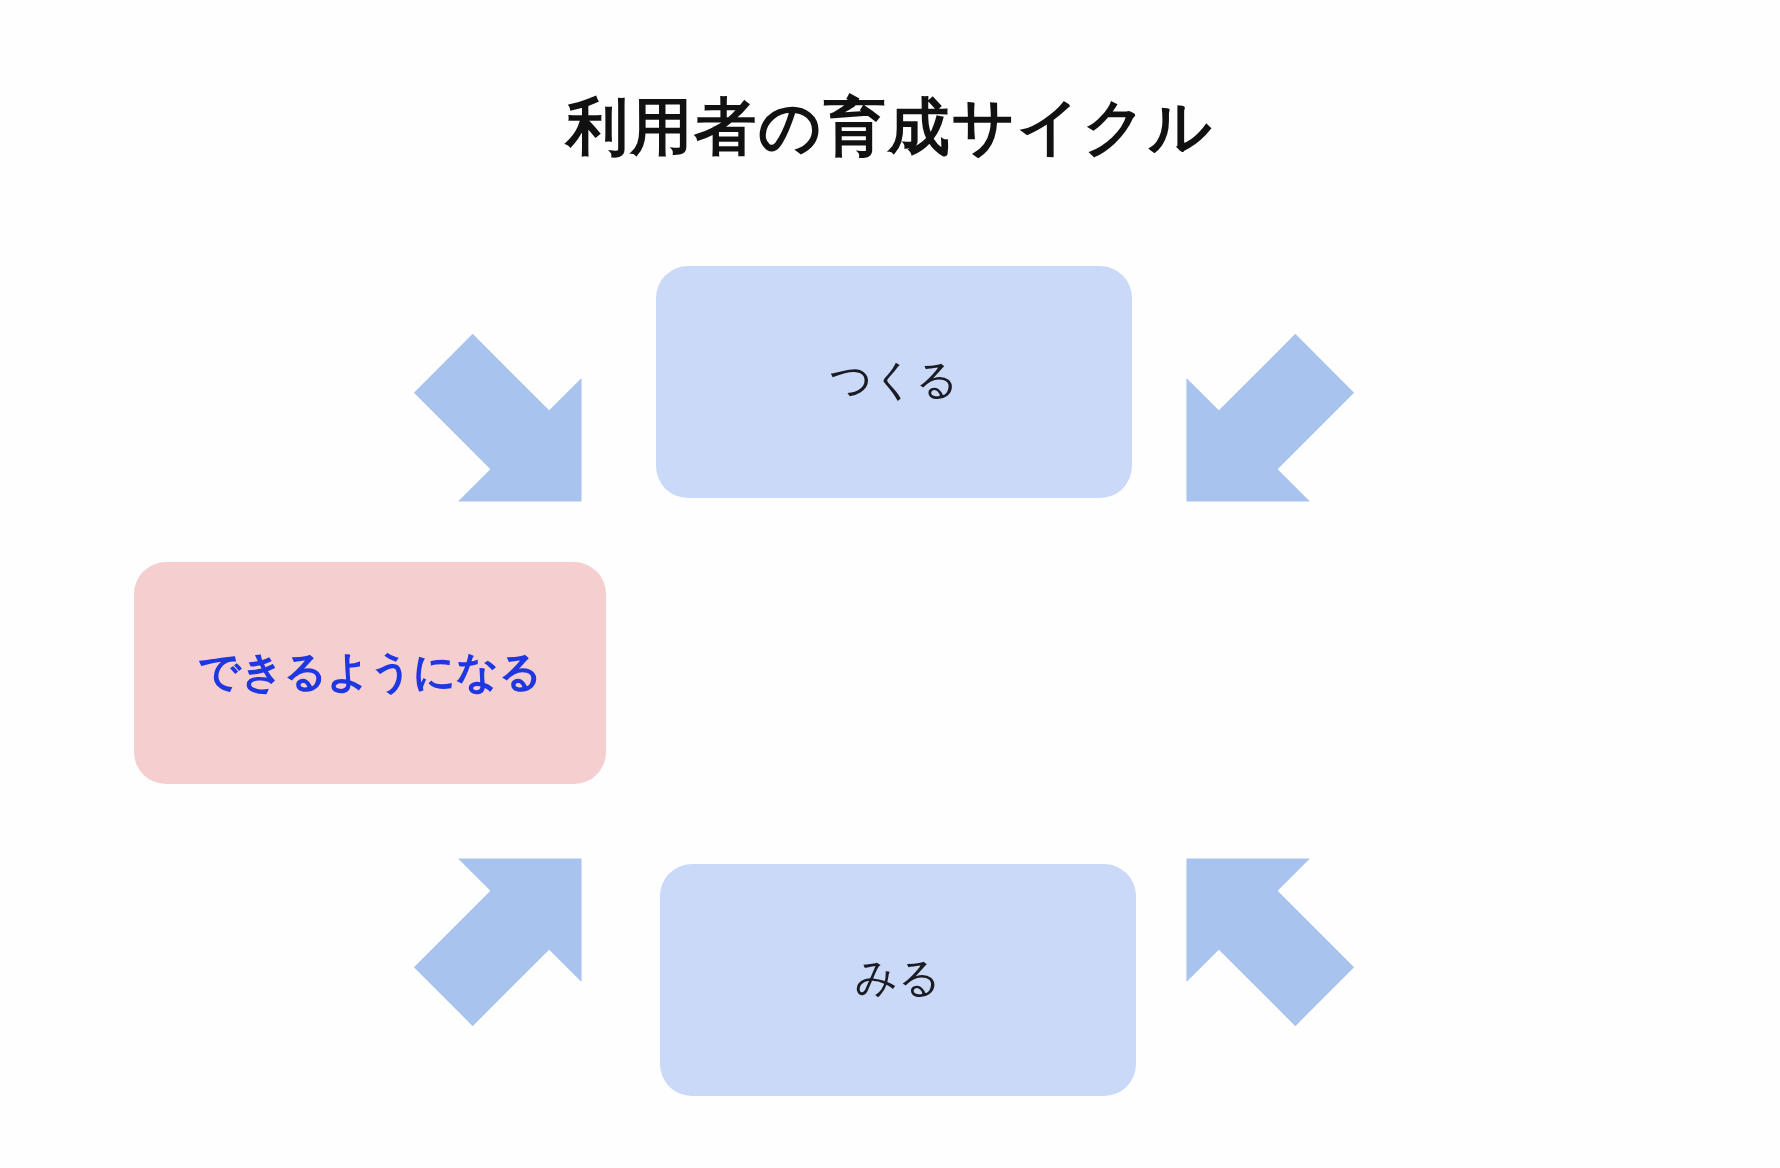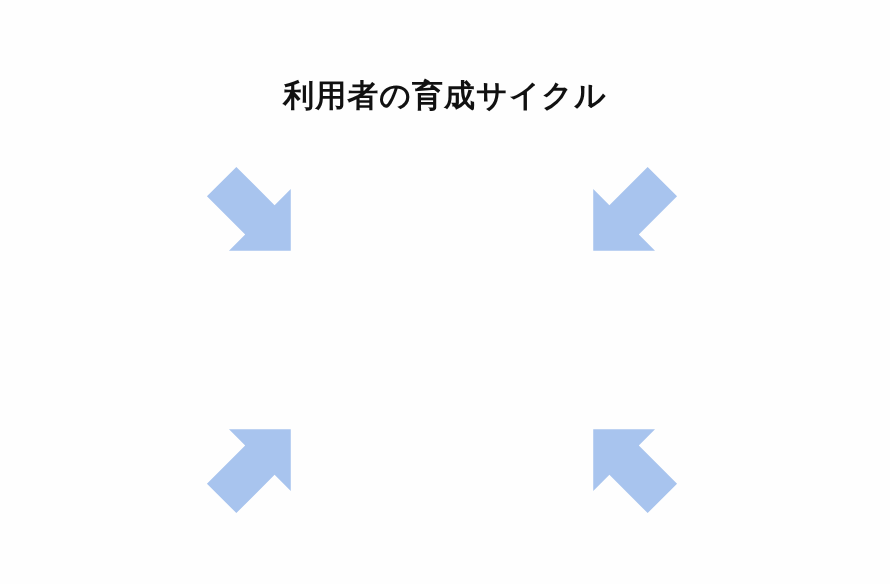--- a/index.html
+++ b/index.html
@@ -28,21 +28,20 @@
     left: 0;
     top: 44px;
     width: 890px;
     text-align: center;
     font-size: 31px;
     font-weight: bold;
     color: #111111;
     letter-spacing: 1px;
     line-height: 40px;
     white-space: nowrap;
-    margin-top: 32px;
   }
 
   
   .node {
     position: absolute;
     border-radius: 16px;
     display: flex;
     align-items: center;
     justify-content: center;
     box-sizing: border-box;
@@ -89,23 +88,32 @@
   .arrow svg { display: block; width: 100%; height: 100%; }
   .arrow-shape { fill: #a8c4ee; }
 </style>
 </head>
 <body>
 
 <div id="canvas">
 
   <div class="title">利用者の育成サイクル</div>
 
+  <div class="node blue" id="node-create">
+    <span class="node-label">つくる</span>
+  </div>
 
 
+  <div class="node blue" id="node-watch">
+    <span class="node-label">みる</span>
+  </div>
 
+  <div class="node pink" id="node-able">
+    <span class="node-label">できるようになる</span>
+  </div>
 
   <div class="arrow" id="arrow-tr">
     <svg viewBox="0 0 100 100" xmlns="http://www.w3.org/2000/svg">
       <g transform="rotate(45 50 50)">
         <polygon class="arrow-shape" points="30,6 70,6 70,58 92,58 50,100 8,58 30,58"></polygon>
       </g>
     </svg>
   </div>
 
   <div class="arrow" id="arrow-br">

